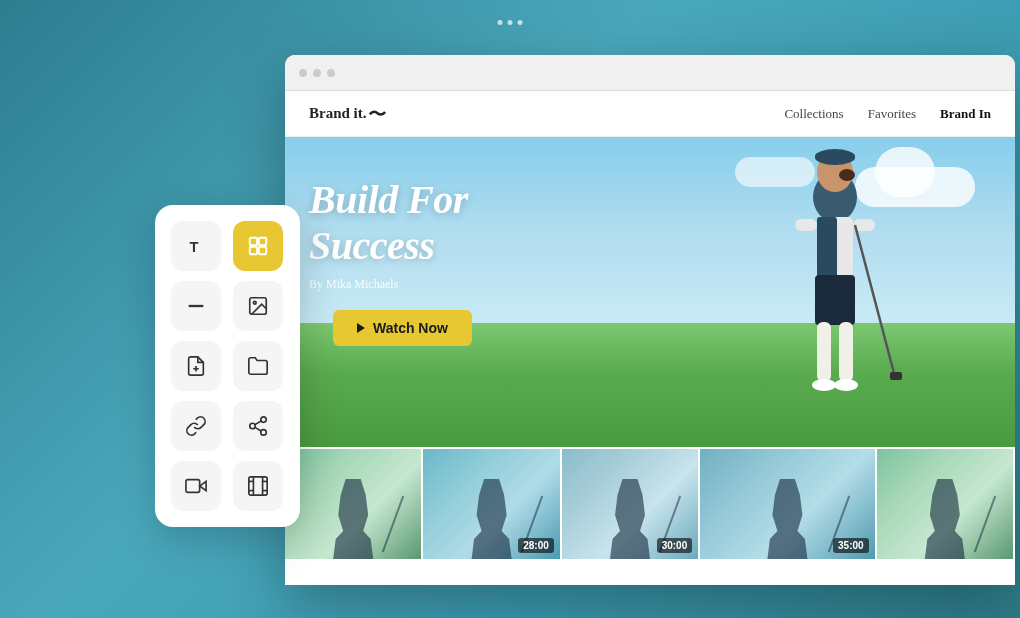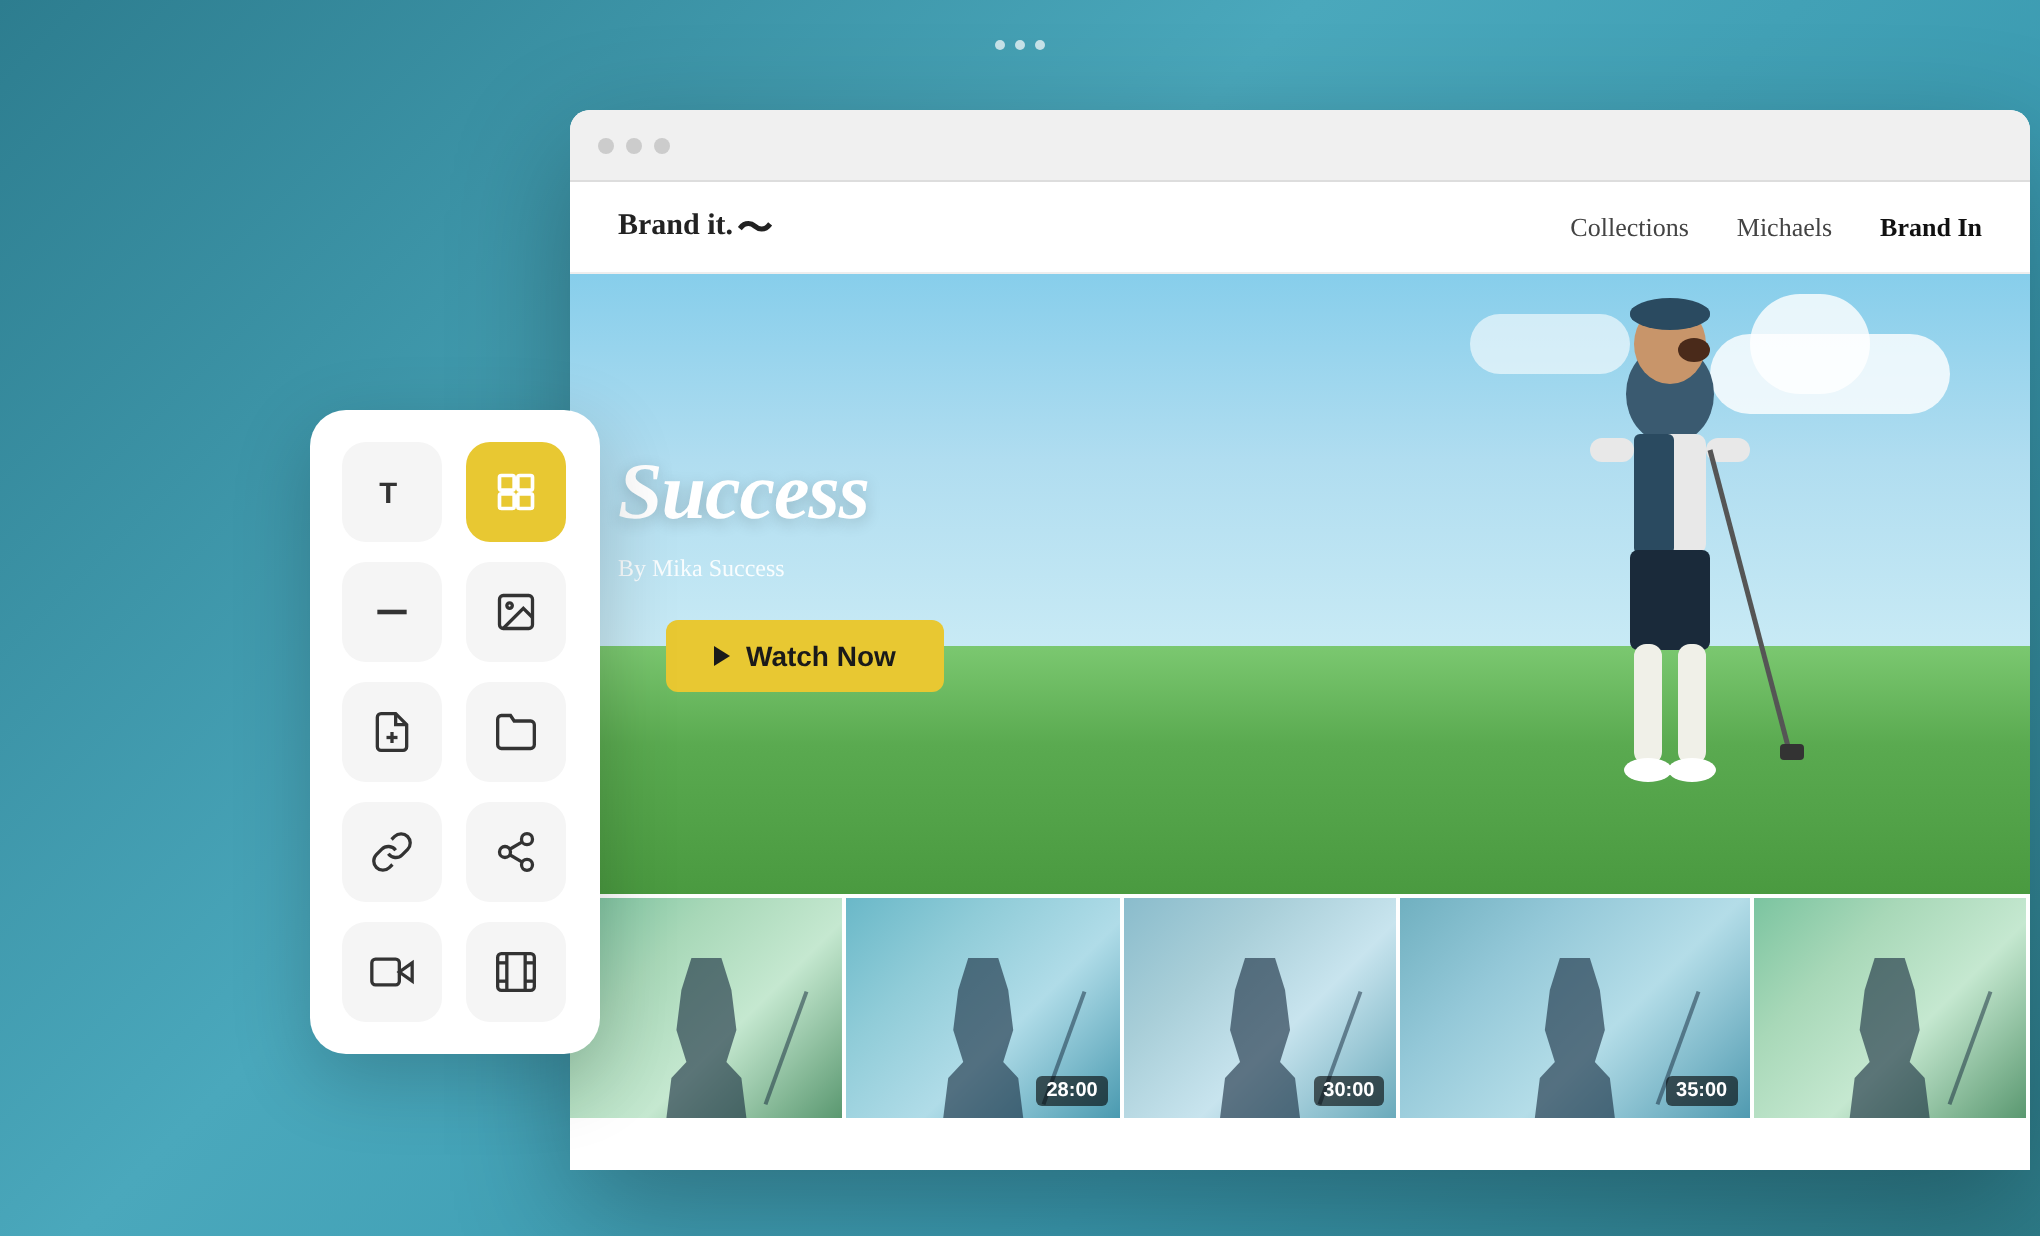--- a/index.html
+++ b/index.html
@@ -352,21 +352,21 @@
 
   <div class="website">
 
     <nav class="nav">
       <div class="nav-brand">
         <span>Brand it.</span>
         <span class="nav-brand-squiggle">〜</span>
       </div>
       <div class="nav-links">
         <span class="nav-link">Collections</span>
-        <span class="nav-link">Michaels</span>
+        <span class="nav-link">Favorites</span>
         <span class="nav-signin">Brand In</span>
       </div>
     </nav>
 
     <div class="hero">
 
       <div class="hero-sky"></div>
 
       <div class="hero-grass"></div>
 
@@ -402,24 +402,24 @@
           <ellipse cx="111" cy="238" rx="12" ry="6" fill="#fff"></ellipse>
 
           <line x1="120" y1="78" x2="160" y2="230" stroke="#555" stroke-width="2.5"></line>
 
           <rect x="155" y="225" width="12" height="8" rx="2" fill="#333"></rect>
         </svg>
       </div>
 
       <div class="hero-content">
         <div class="hero-title">
-          <br>
+          <span>Build For</span><br>
           <span>Success</span>
         </div>
-        <div class="hero-author">By Mika Success</div>
+        <div class="hero-author">By Mika Michaels</div>
         <button class="watch-now-btn">
           <div class="play-triangle"></div>
           <span>Watch Now</span>
         </button>
       </div>
     </div>
 
     <div class="thumbnails-row">
       <div class="thumbnail thumb-1">
         <div class="thumb-golfer"></div>

